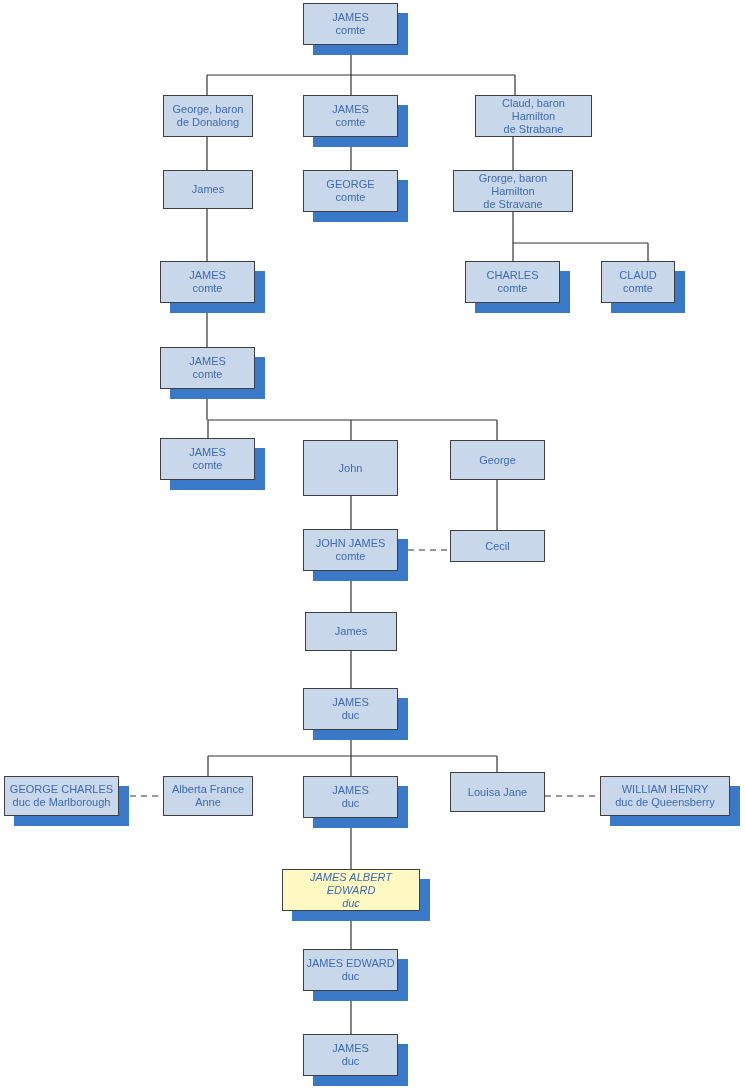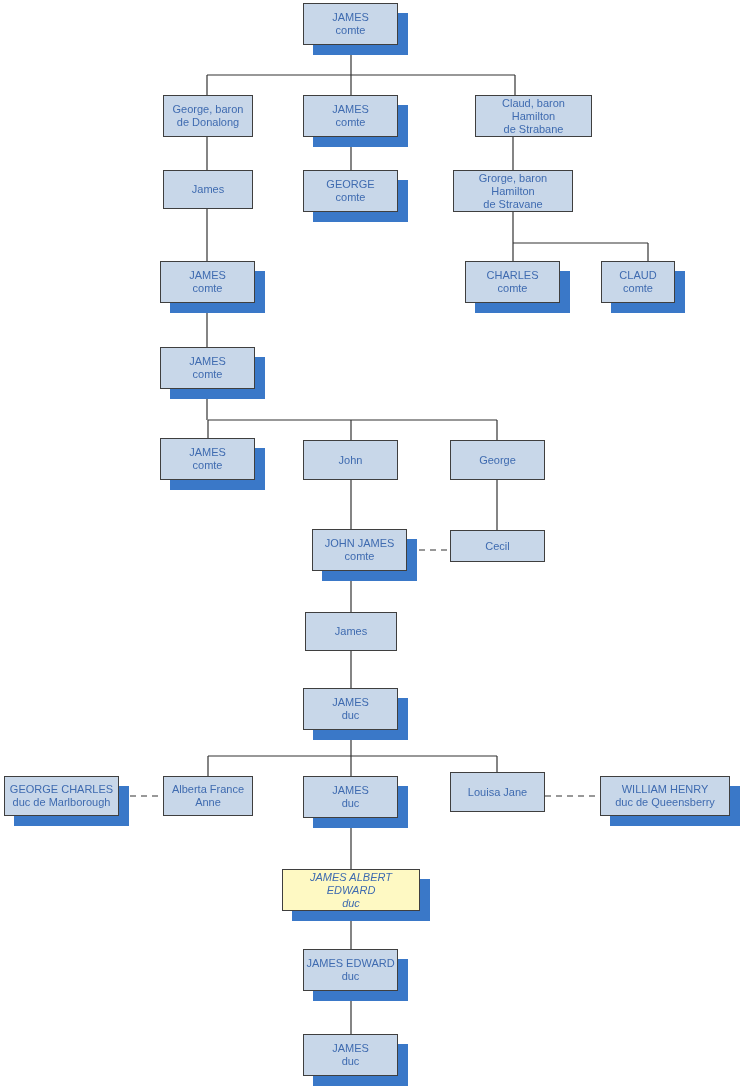--- a/index.html
+++ b/index.html
@@ -179,31 +179,31 @@
           <span class="l2">comte</span>
         </div>
       </div>
       <div class="node" style="left: 160px; top: 438px; width: 95px; height: 42px;">
         <div class="shadow" style="background: rgb(58, 120, 200);"></div>
         <div class="boxface" style="background: rgb(200, 215, 233); border-color: rgb(63, 63, 63); color: rgb(63, 107, 176);">
           <span class="l1">JAMES</span>
           <span class="l2">comte</span>
         </div>
       </div>
-      <div class="node noshadow" style="left: 303px; top: 440px; width: 95px; height: 40px;">
+      <div class="node noshadow" style="left: 303px; top: 440px; width: 95px; height: 56px;">
         <div class="boxface" style="background: rgb(200, 215, 233); border-color: rgb(63, 63, 63); color: rgb(63, 107, 176);">
           <span class="l1">John</span>
         </div>
       </div>
       <div class="node noshadow" style="left: 450px; top: 440px; width: 95px; height: 40px;">
         <div class="boxface" style="background: rgb(200, 215, 233); border-color: rgb(63, 63, 63); color: rgb(63, 107, 176);">
           <span class="l1">George</span>
         </div>
       </div>
-      <div class="node" style="left: 312px; top: 529px; width: 95px; height: 42px;">
+      <div class="node" style="left: 303px; top: 529px; width: 95px; height: 42px;">
         <div class="shadow" style="background: rgb(58, 120, 200);"></div>
         <div class="boxface" style="background: rgb(200, 215, 233); border-color: rgb(63, 63, 63); color: rgb(63, 107, 176);">
           <span class="l1">JOHN JAMES</span>
           <span class="l2">comte</span>
         </div>
       </div>
       <div class="node noshadow" style="left: 450px; top: 530px; width: 95px; height: 32px;">
         <div class="boxface" style="background: rgb(200, 215, 233); border-color: rgb(63, 63, 63); color: rgb(63, 107, 176);">
           <span class="l1">Cecil</span>
         </div>

